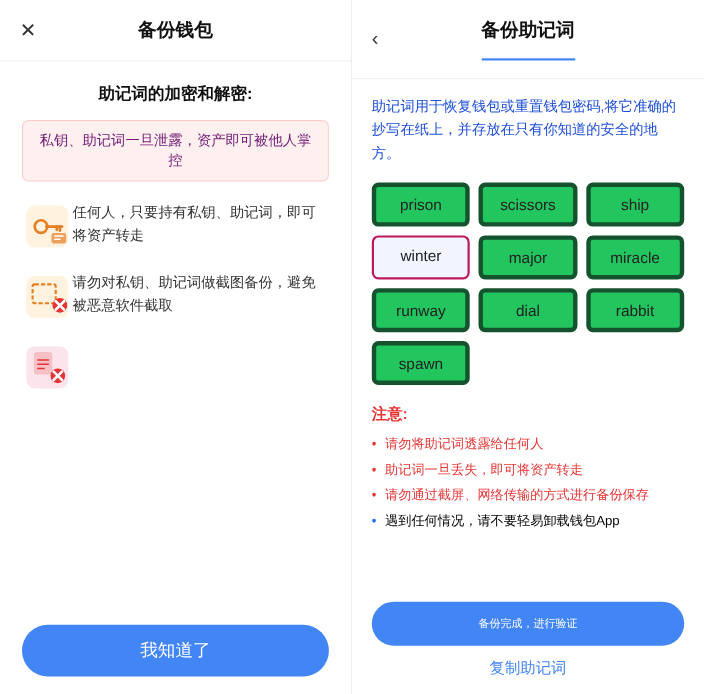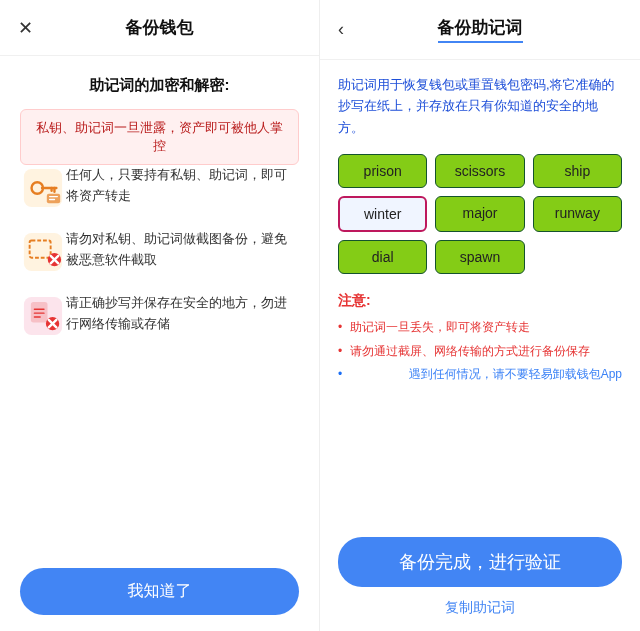--- a/index.html
+++ b/index.html
@@ -60,22 +60,23 @@
       text-align: center;
       margin-bottom: 14px;
     }
 
     .warning-box {
       background: #fff0f0;
       border: 1px solid #ffcccc;
       border-radius: 6px;
       padding: 9px 14px;
       text-align: center;
-      color: #b91c1c;
+      color: #701a75;
       font-size: 13px;
+      margin-bottom: 18px;
     }
 
     .security-item {
       display: flex;
       align-items: flex-start;
       margin-bottom: 18px;
     }
 
     .security-icon-area {
       width: 46px;
@@ -138,21 +139,21 @@
       font-size: 18px;
       color: #333;
       cursor: pointer;
     }
 
     .right-title {
       font-size: 17px;
       font-weight: 600;
       color: #111;
       border-bottom: 2px solid #4285f4;
-      padding-bottom: 2px;
+      padding-bottom: 14px;
     }
 
     .right-content {
       padding: 14px 18px 0;
       flex: 1;
       overflow-y: auto;
     }
 
     .mnemonic-desc {
       font-size: 13px;
@@ -162,22 +163,22 @@
     }
 
     .words-grid {
       display: grid;
       grid-template-columns: repeat(3, 1fr);
       gap: 8px;
       margin-bottom: 18px;
     }
 
     .word-chip {
-      background: #84cc16;
-      border: 1px solid #14532d;
+      background: #22c55e;
+      border: 4px solid #14532d;
       border-radius: 6px;
       padding: 8px 4px;
       text-align: center;
       font-size: 14px;
       color: #222;
     }
 
     .word-chip.highlighted {
       border: 2px solid #be185d;
       background: #f0f5ff;
@@ -208,40 +209,39 @@
     }
 
     .notes-list li::before {
       content: '•';
       position: absolute;
       left: 0;
       color: #e63434;
     }
 
     .notes-list li:last-child {
-      color: #3b82f6;
-      text-align: right;
+      color: #000000;
     }
 
     .notes-list li:last-child::before {
       color: #1a6ef5;
     }
 
     .right-footer {
       padding: 12px 18px 10px;
     }
 
     .verify-btn {
       width: 100%;
       background: #4285f4;
       color: #fff;
       border: none;
       border-radius: 24px;
       padding: 13px;
-      font-size: 18px;
+      font-size: 10px;
       font-weight: 500;
       cursor: pointer;
       text-align: center;
       margin-bottom: 10px;
     }
 
     .copy-link {
       text-align: center;
       font-size: 14px;
       color: #4285f4;
@@ -303,21 +303,20 @@
           <rect x="10" y="8" width="16" height="20" rx="2" fill="#e63434" opacity="0.2" stroke="#e63434" stroke-width="1.5"></rect>
           <line x1="13" y1="15" x2="23" y2="15" stroke="#e63434" stroke-width="1.5" stroke-linecap="round"></line>
           <line x1="13" y1="19" x2="23" y2="19" stroke="#e63434" stroke-width="1.5" stroke-linecap="round"></line>
           <line x1="13" y1="23" x2="19" y2="23" stroke="#e63434" stroke-width="1.5" stroke-linecap="round"></line>
 
           <circle cx="32" cy="30" r="7" fill="#e63434"></circle>
           <line x1="28" y1="26" x2="36" y2="34" stroke="#fff" stroke-width="2.5" stroke-linecap="round"></line>
           <line x1="36" y1="26" x2="28" y2="34" stroke="#fff" stroke-width="2.5" stroke-linecap="round"></line>
         </svg>
       </div>
-      <div class="security-text">请正确抄写并保存在安全的地方，勿进行网络传输或存储</div>
     </div>
   </div>
   <div class="left-footer">
     <button class="know-btn">我知道了</button>
   </div>
 </div>
 
 <div class="right-panel">
   <div class="right-header">
     <span class="back-icon">‹</span>
@@ -325,28 +324,31 @@
   </div>
   <div class="right-content">
     <p class="mnemonic-desc">助记词用于恢复钱包或重置钱包密码,将它准确的抄写在纸上，并存放在只有你知道的安全的地方。</p>
 
     <div class="words-grid" id="words-grid">
     <div class="word-chip">prison</div>
         <div class="word-chip">scissors</div>
         <div class="word-chip">ship</div>
         <div class="word-chip highlighted">winter</div>
         <div class="word-chip">major</div>
+        <div class="word-chip">miracle</div>
         <div class="word-chip">runway</div>
         <div class="word-chip">dial</div>
+        <div class="word-chip">rabbit</div>
         <div class="word-chip">spawn</div>
       </div>
 
     <div class="notes-section">
       <div class="notes-title">注意:</div>
       <ul class="notes-list" id="notes-list">
+      <li>请勿将助记词透露给任何人</li>
           <li>助记词一旦丢失，即可将资产转走</li>
           <li>请勿通过截屏、网络传输的方式进行备份保存</li>
           <li>遇到任何情况，请不要轻易卸载钱包App</li>
         </ul>
     </div>
   </div>
   <div class="right-footer">
     <button class="verify-btn">备份完成，进行验证</button>
     <div class="copy-link">复制助记词</div>
   </div>

